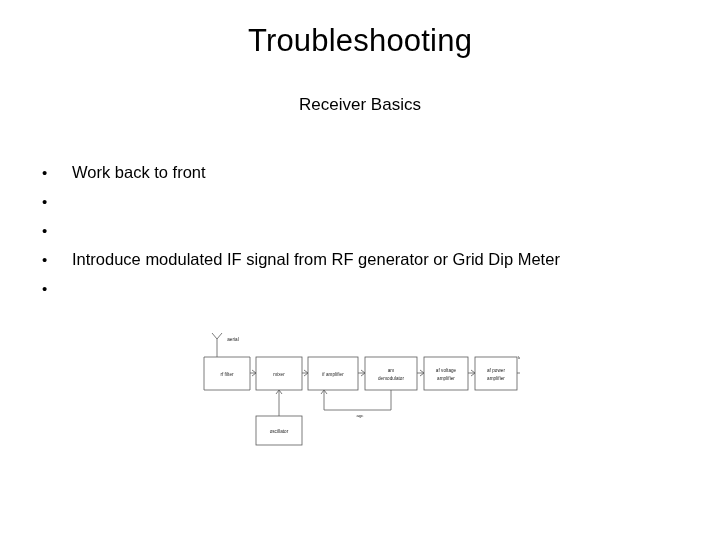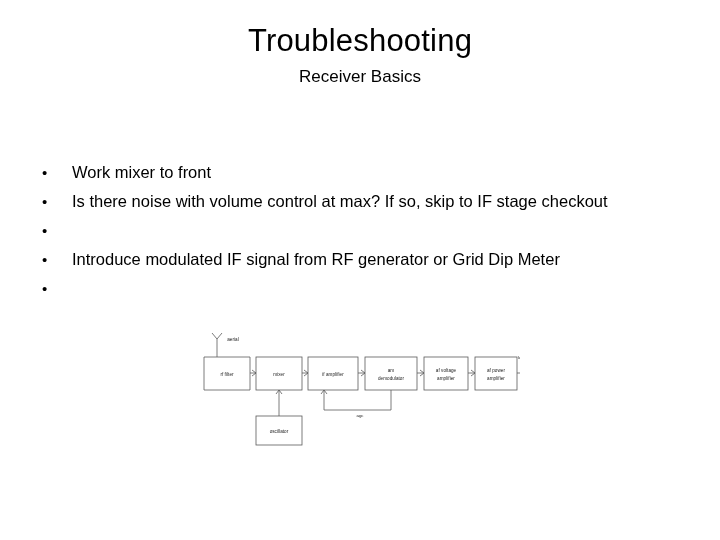--- a/index.html
+++ b/index.html
@@ -25,21 +25,21 @@
     width: 720px;
     text-align: center;
     font-size: 31px;
     font-weight: 400;
     line-height: 1.1;
     letter-spacing: 0.2px;
   }
   .slide-subtitle {
     position: absolute;
     left: 0;
-    top: 68px;
+    top: 96px;
     width: 720px;
     text-align: center;
     font-size: 17px;
     font-weight: 400;
     line-height: 1.1;
   }
 
   
   .bullet-list {
     position: absolute;
@@ -108,26 +108,25 @@
 <body>
 
 <div class="slide-title">Troubleshooting</div>
 
 <div class="slide-subtitle">Receiver Basics</div>
 
 <div class="bullet-list">
 
   <div class="bullet-row">
     <span class="bullet-mark">•</span>
-    <span class="bullet-text"><span>Work mixer to front</span></span>
-  </div>
-
-  <div class="bullet-row">
-    <span class="bullet-mark">•</span>
-    <span class="bullet-text"><span>Is there noise with volume control at max?  If so, skip to IF stage checkout</span></span>
+    <span class="bullet-text"><span>Work back to front</span></span>
+  </div>
+
+  <div class="bullet-row">
+    <span class="bullet-mark">•</span>
   </div>
 
   <div class="bullet-row">
     <span class="bullet-mark">•</span>
   </div>
 
   <div class="bullet-row">
     <span class="bullet-mark">•</span>
     <span class="bullet-text"><span>Introduce modulated IF signal from RF generator or Grid Dip Meter</span></span>
   </div>

